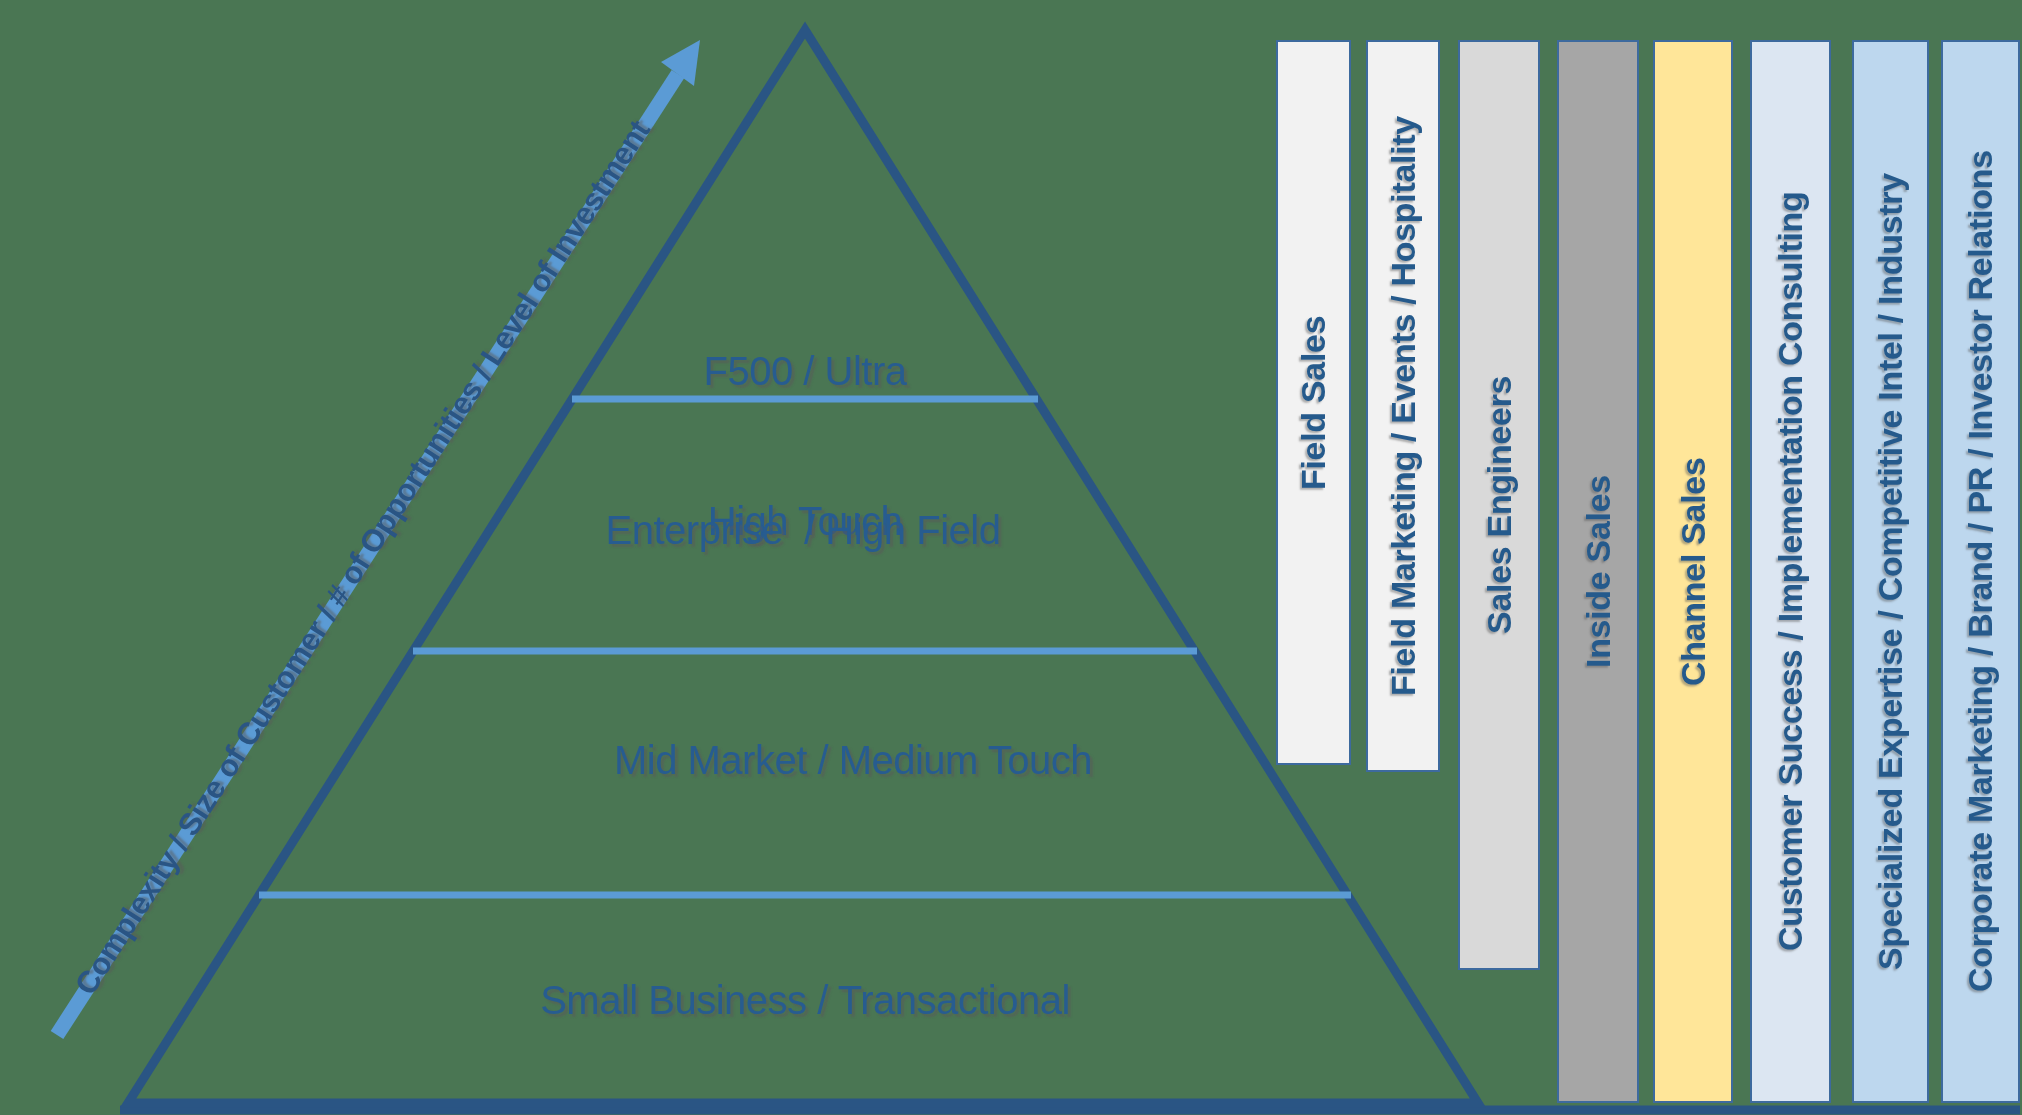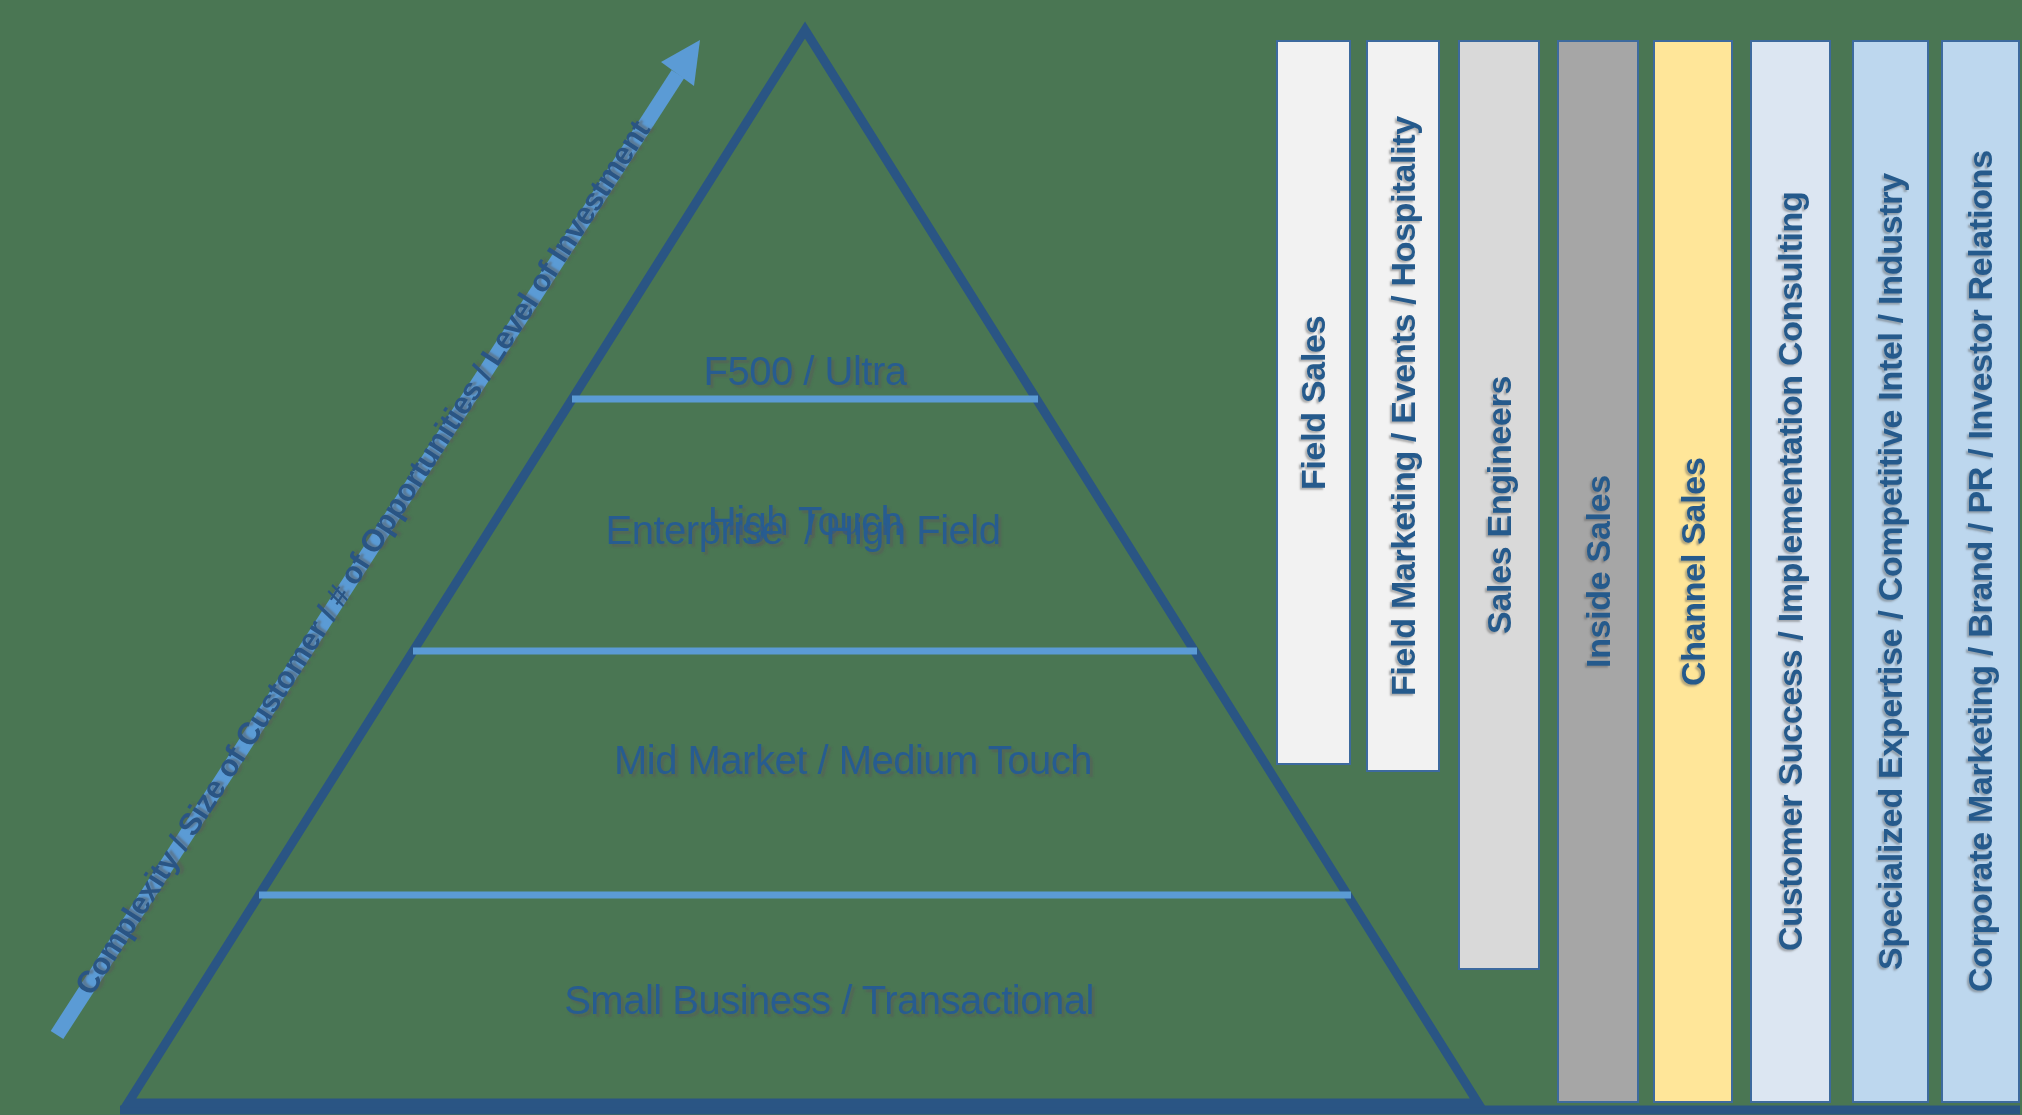--- a/index.html
+++ b/index.html
@@ -65,21 +65,21 @@
   .bar-3{left:1458px;width:82px;height:930px;}
   .bar-4{left:1557px;width:82px;height:1063px;}
   .bar-5{left:1653px;width:80px;height:1063px;}
   .bar-6{left:1750px;width:81px;height:1063px;}
   .bar-7{left:1852px;width:77px;height:1063px;}
   .bar-8{left:1941px;width:79px;height:1063px;}
 
   .tier-label-f500{top:246px;left:805px;}
   .tier-label-enterprise{top:505px;left:803px;}
   .tier-label-midmarket{top:735px;left:805px;margin-left:48px;}
-  .tier-label-smallbiz{top:975px;left:805px;margin-left:24px;}
+  .tier-label-smallbiz{top:975px;left:805px;}
 </style>
 </head>
 <body>
 
 <div id="stage">
 
   <svg id="diagram-svg" viewBox="0 0 2022 1115" xmlns="http://www.w3.org/2000/svg">
 
     <line x1="120" y1="1110" x2="2020" y2="1110" stroke="#2a5584" stroke-width="9"></line>
 

